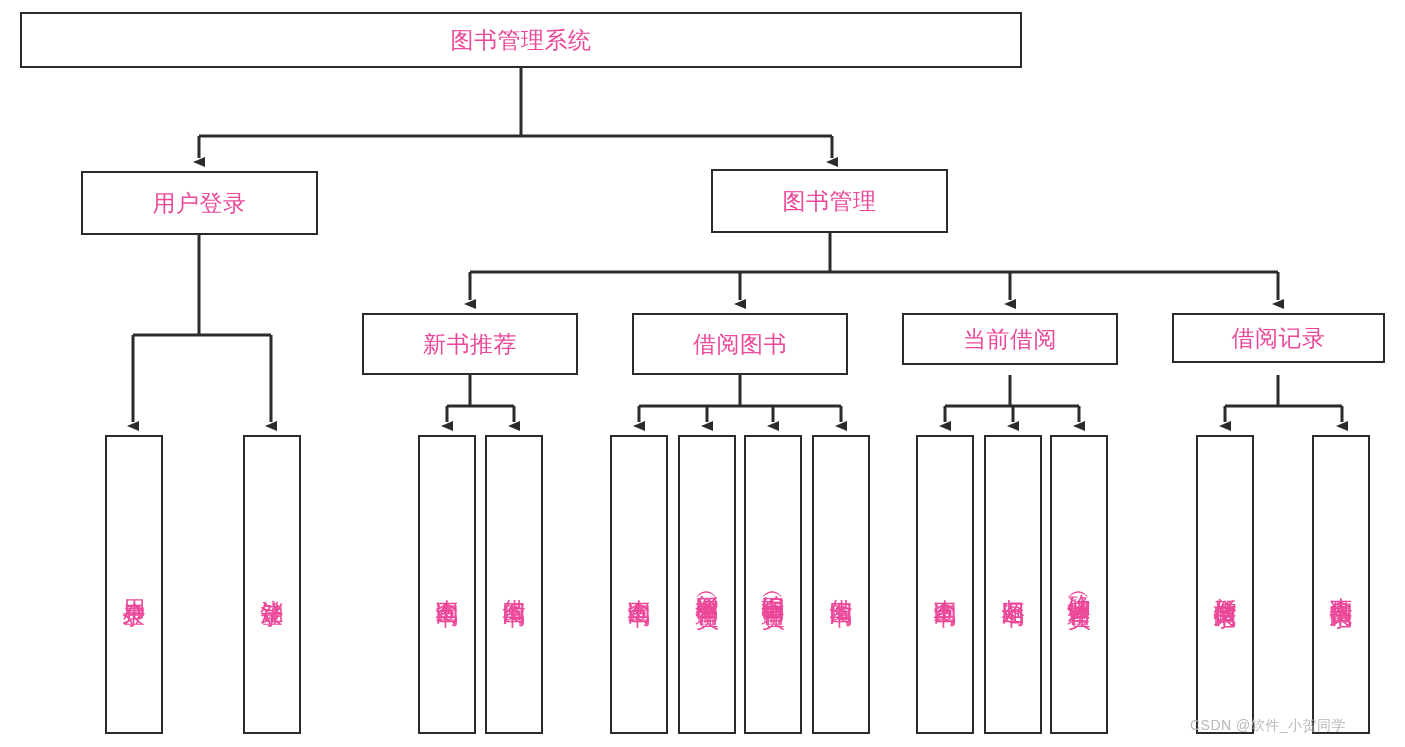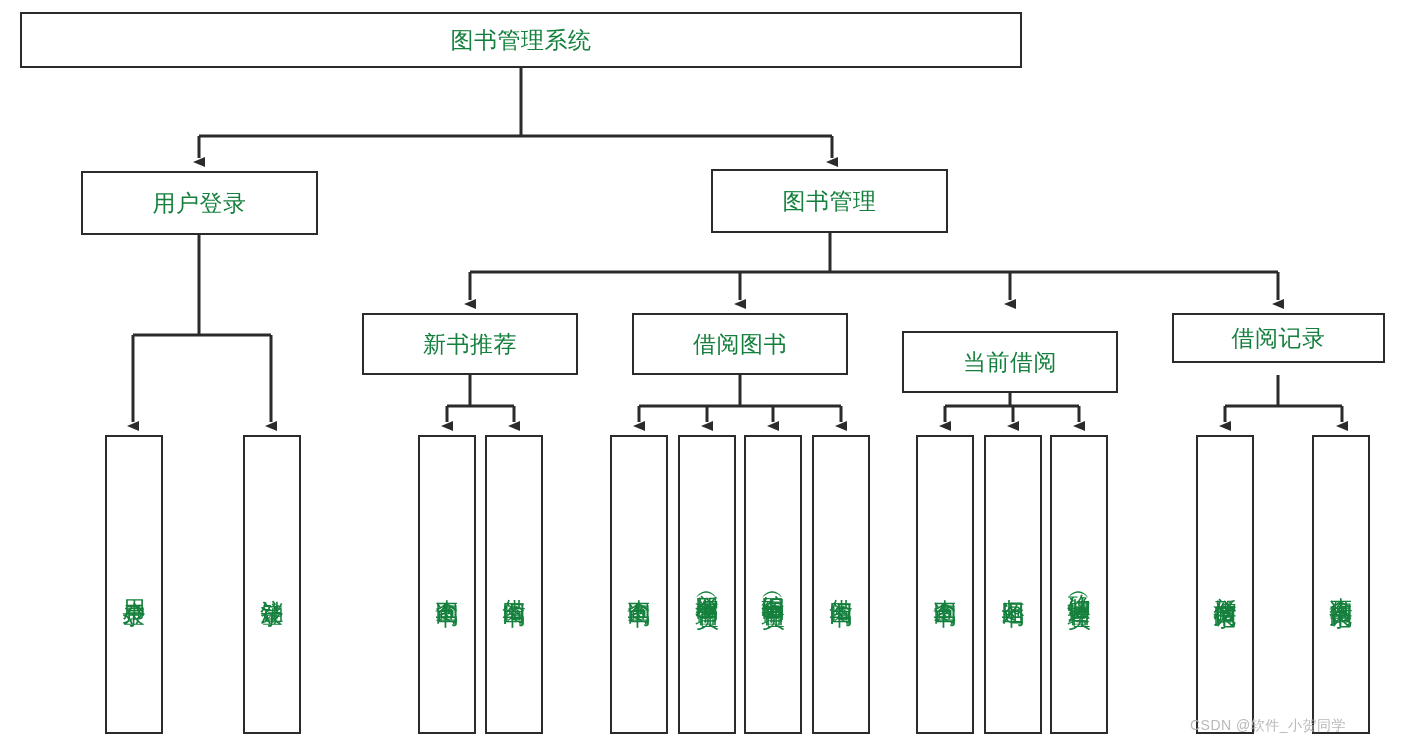--- a/index.html
+++ b/index.html
@@ -24,21 +24,21 @@
     position:absolute;
     box-sizing:border-box;
     background:#ffffff;
     border:2.5px solid #2b2b2b;
     display:flex;
     align-items:center;
     justify-content:center;
     z-index:2;
   }
   .node .label{
-    color:#15803d;
+    color:#ec4899;
     line-height:1.15;
     text-align:center;
     white-space:nowrap;
   }
   .node.horiz .label{
     font-size:23px;
     letter-spacing:0.5px;
   }
   .node.vert{
     align-items:center;
@@ -127,21 +127,21 @@
   <div class="node horiz" style="left:711px;top:169px;width:237px;height:64px;">
     <span class="label">图书管理</span>
   </div>
 
   <div class="node horiz" style="left:362px;top:313px;width:216px;height:62px;">
     <span class="label">新书推荐</span>
   </div>
   <div class="node horiz" style="left:632px;top:313px;width:216px;height:62px;">
     <span class="label">借阅图书</span>
   </div>
-  <div class="node horiz" style="left:902px;top:331px;width:216px;height:62px;">
+  <div class="node horiz" style="left:902px;top:313px;width:216px;height:52px;">
     <span class="label">当前借阅</span>
   </div>
   <div class="node horiz" style="left:1172px;top:313px;width:213px;height:50px;">
     <span class="label">借阅记录</span>
   </div>
 
   <div class="node vert" style="left:105px;top:435px;width:58px;height:299px;">
     <span class="label">用户登录</span>
   </div>
   <div class="node vert" style="left:243px;top:435px;width:58px;height:299px;">

